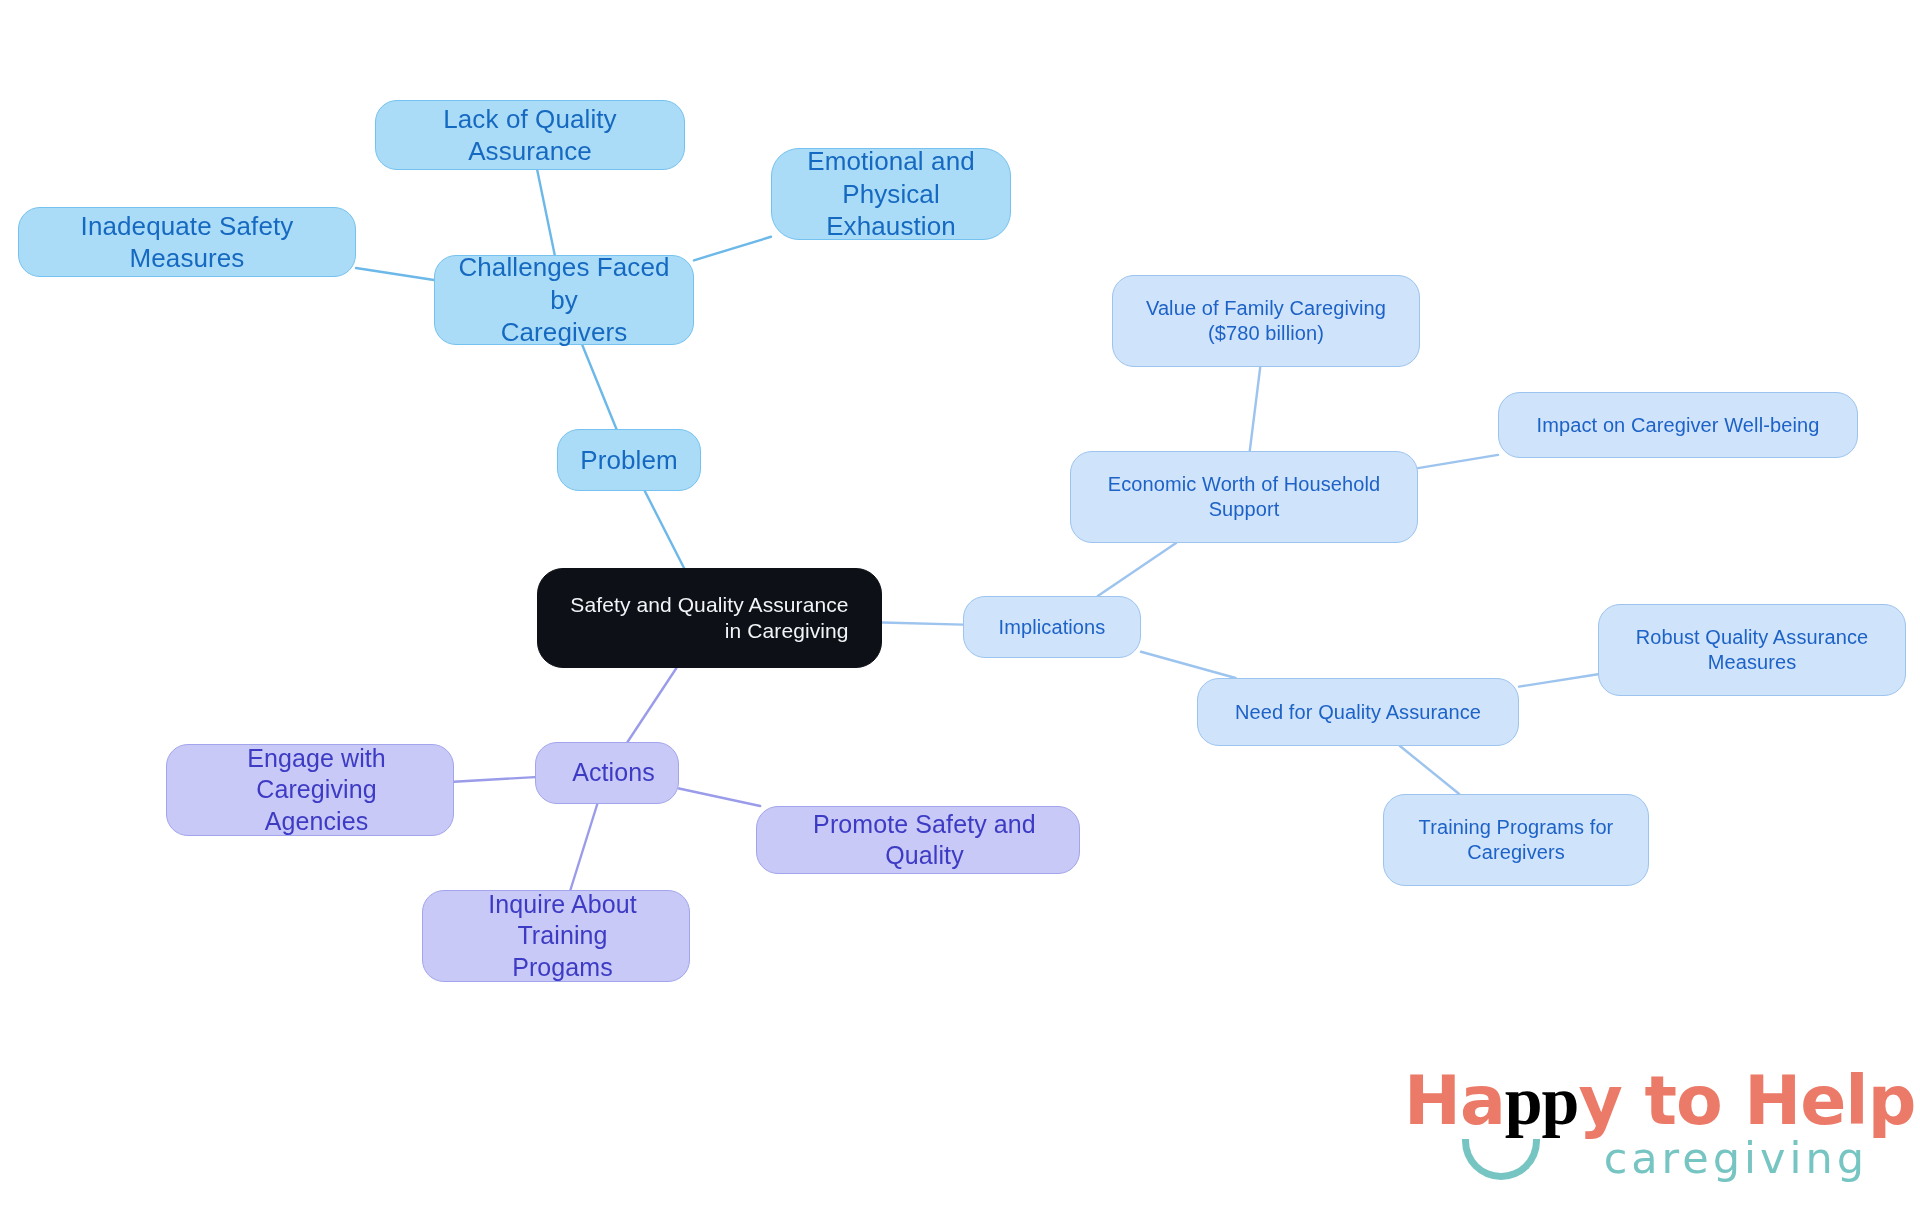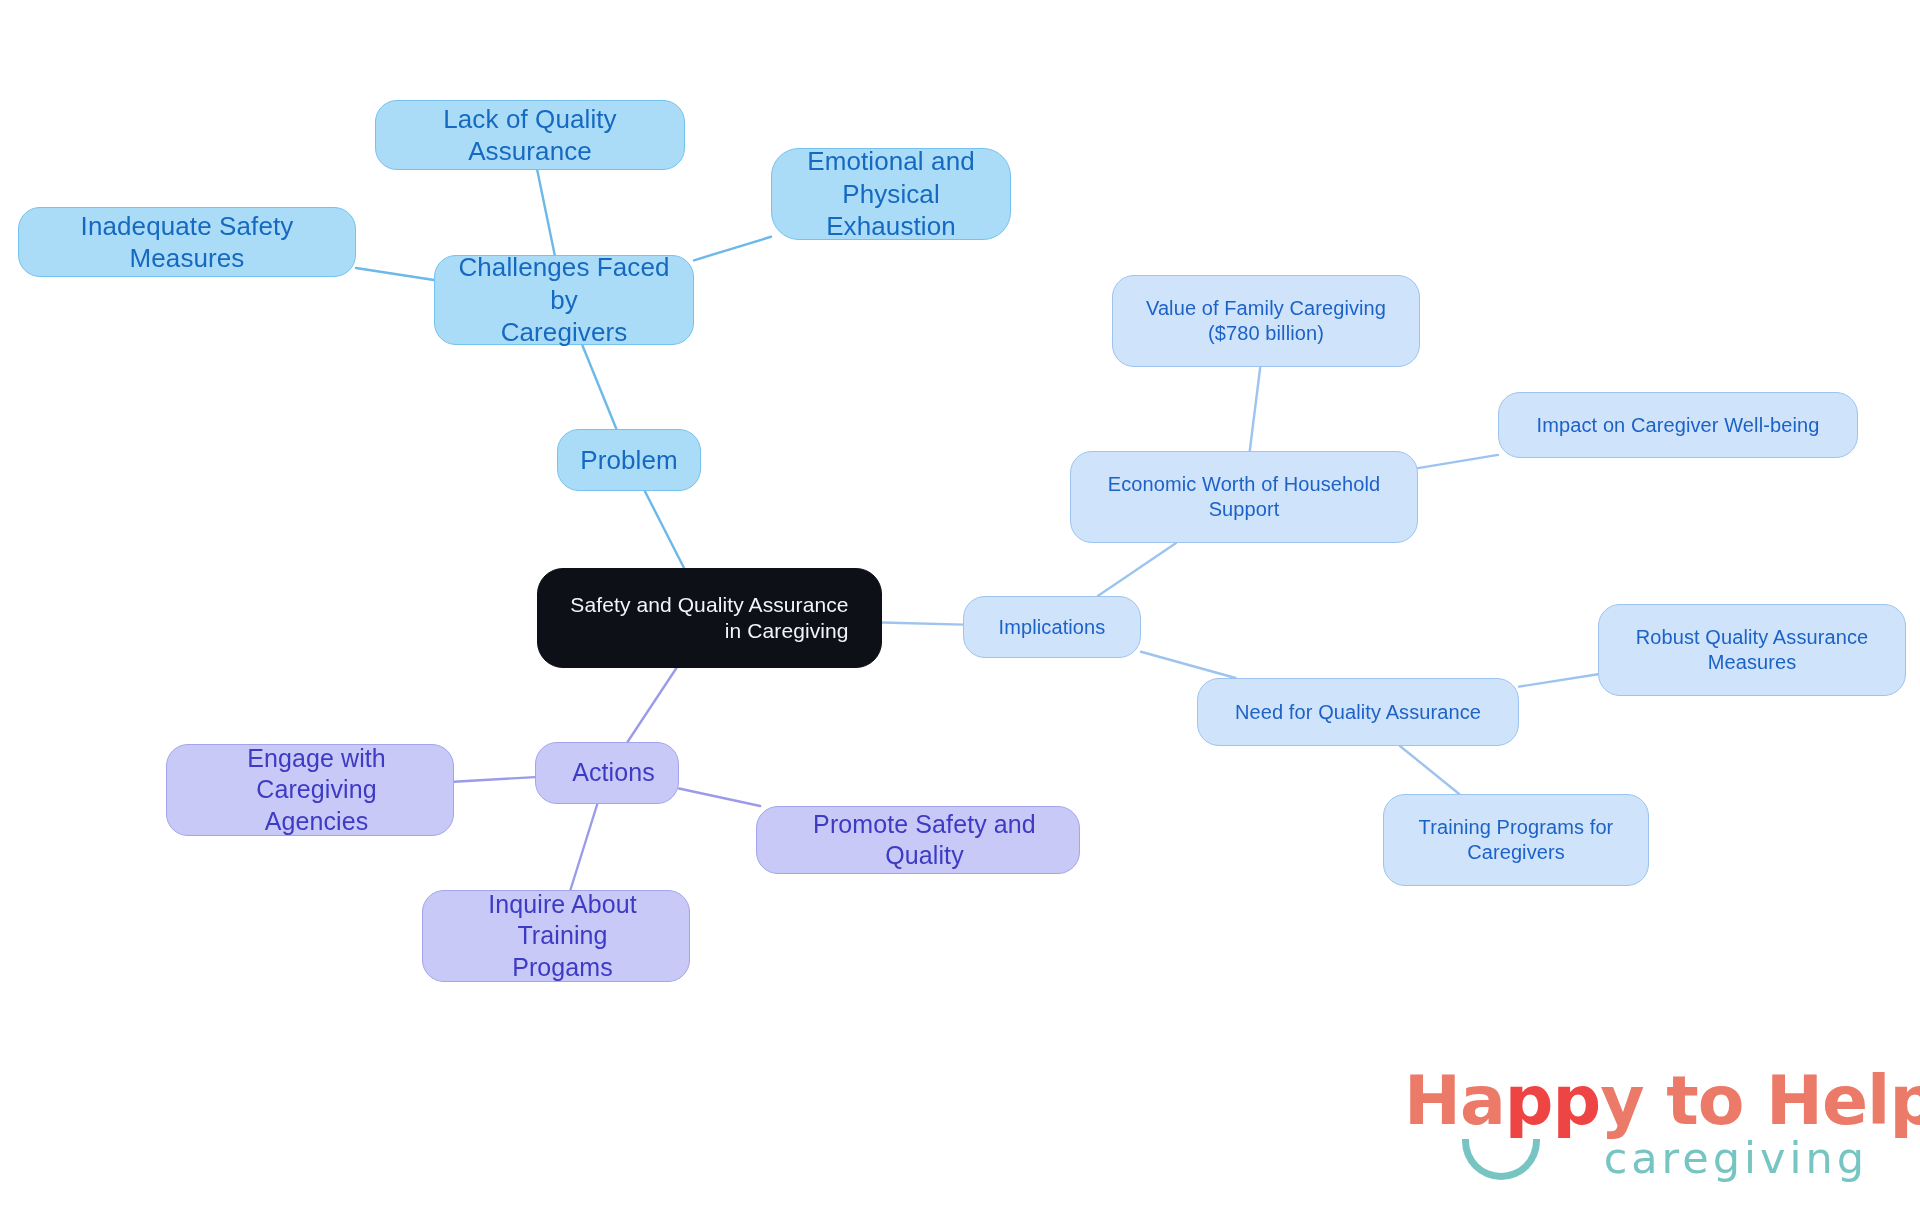--- a/index.html
+++ b/index.html
@@ -81,21 +81,21 @@
     position: absolute;
     left: 0;
     top: 0;
     font-family: "DejaVu Sans", sans-serif;
     font-weight: bold;
     font-size: 68px;
     letter-spacing: -1px;
     white-space: nowrap;
   }
   .logo-a { color: #ec7a68; }
-  .logo-b { color: #ef4444; }
+  .logo-b { color: #000000; font-family: Liberation Serif, serif; }
   #logo-sub {
     position: absolute;
     right: 6px;
     top: 72px;
     color: #77c5c2;
     font-family: "DejaVu Sans", sans-serif;
     font-size: 43px;
     letter-spacing: 4px;
     white-space: nowrap;
   }

